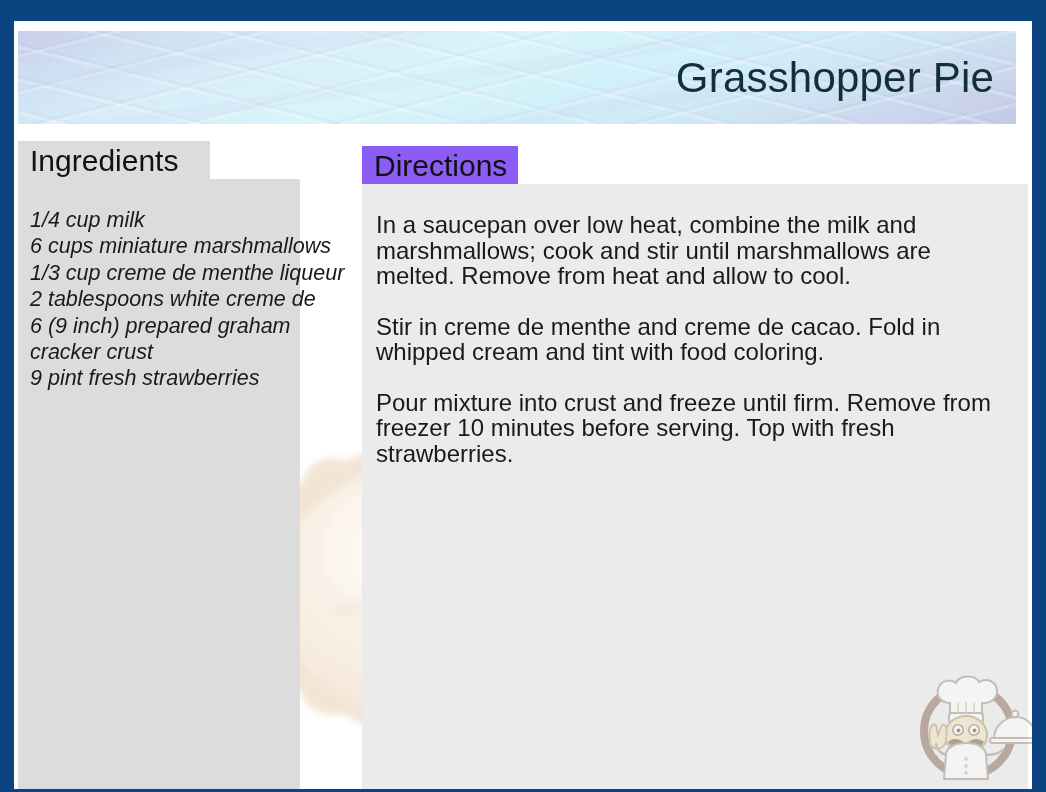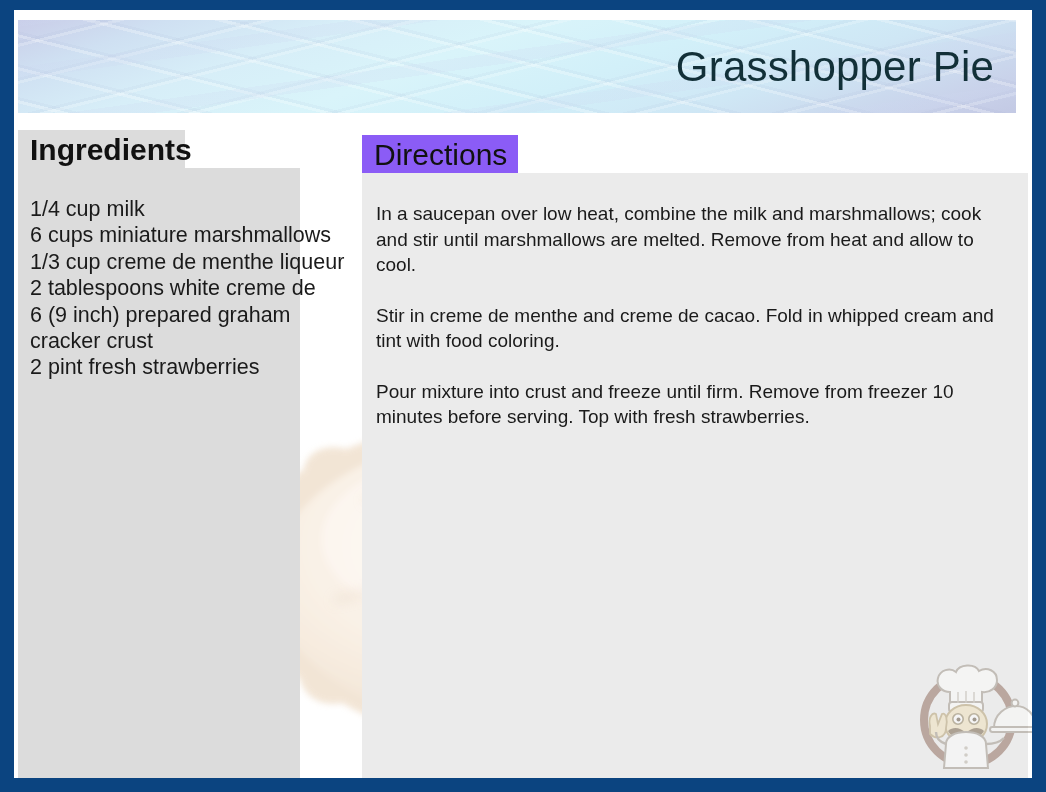--- a/index.html
+++ b/index.html
@@ -16,21 +16,21 @@
     width: 1046px;
     height: 792px;
     background: #0b4480;       
     overflow: hidden;
   }
 
   
   #page {
     position: absolute;
     left: 14px;
-    top: 10px;
+    top: 21px;
     width: 1018px;
     height: 768px;
     background: #ffffff;
     overflow: hidden;
   }
 
   
   #banner {
     position: absolute;
     left: 4px;
@@ -114,43 +114,44 @@
     color: #111111;
     padding: 2px 26px 4px 12px;
     box-sizing: border-box;
     line-height: 1.18;
   }
   .panel {
     position: absolute;
     box-sizing: border-box;
   }
 
-  #ingredients-tab { left: 4px;   top: 120px; width: 167px; height: 38px; font-weight: bold; }
+  #ingredients-tab { left: 4px;   top: 120px; width: 192px; height: 38px; }
   #ingredients-panel {
     left: 4px; top: 158px; width: 282px; height: 610px;
     background: #dcdcdc;
     padding: 28px 12px 10px 12px;
+    font-style: italic;
   }
 
   #directions-tab  { left: 348px; top: 125px; width: 156px; height: 38px;
                      background:#8b5cf6; }
   #directions-panel {
     left: 348px; top: 163px; width: 666px; height: 605px;
     background: #ebebeb;
     padding: 28px 14px 10px 14px;
   }
 
   .ing-line {
     font-size: 21.5px;
     color: #1a1a1a;
     line-height: 26.4px;
     white-space: nowrap;
   }
   .dir-para {
-    font-size: 19px;
+    font-size: 24px;
     color: #1a1a1a;
     line-height: 25.5px;
     margin: 0 0 25px 0;
   }
 
   
   #chef-logo {
     position: absolute;
     left: 888px;
     top: 638px;
@@ -236,21 +237,21 @@
 
     <div id="ingredients-tab" class="tab">Ingredients</div>
 
     <div id="ingredients-panel" class="panel">
       <div class="ing-line">1/4 cup milk</div>
       <div class="ing-line">6 cups miniature marshmallows</div>
       <div class="ing-line">1/3 cup creme de menthe liqueur</div>
       <div class="ing-line">2 tablespoons white creme de</div>
       <div class="ing-line">6 (9 inch) prepared graham</div>
       <div class="ing-line">cracker crust</div>
-      <div class="ing-line">2 pint fresh strawberries</div>
+      <div class="ing-line">9 pint fresh strawberries</div>
     </div>
 
     <div id="directions-tab" class="tab">Directions</div>
 
     <div id="directions-panel" class="panel">
       <p class="dir-para">In a saucepan over low heat, combine the milk and marshmallows; cook and stir until marshmallows are melted. Remove from heat and allow to cool.</p>
       <p class="dir-para">Stir in creme de menthe and creme de cacao. Fold in whipped cream and tint with food coloring.</p>
       <p class="dir-para">Pour mixture into crust and freeze until firm. Remove from freezer 10 minutes before serving. Top with fresh strawberries.</p>
     </div>
 

